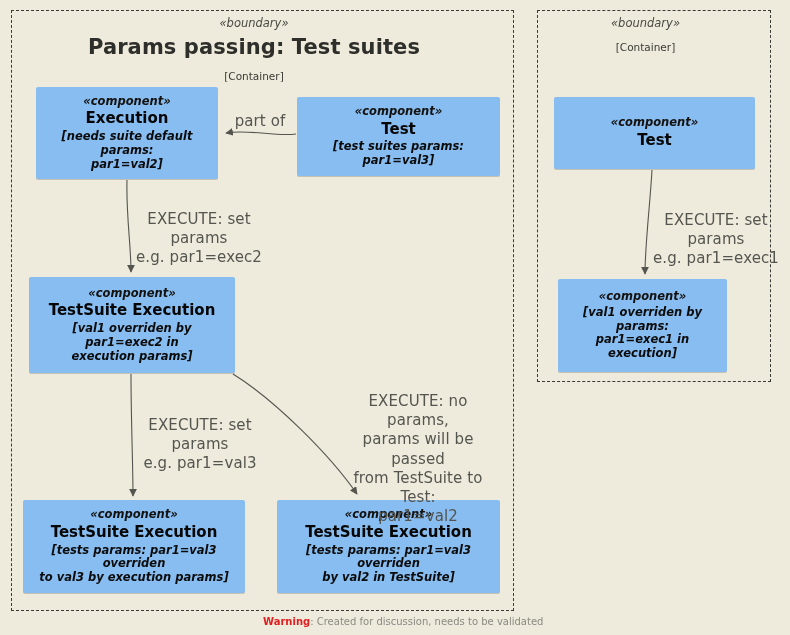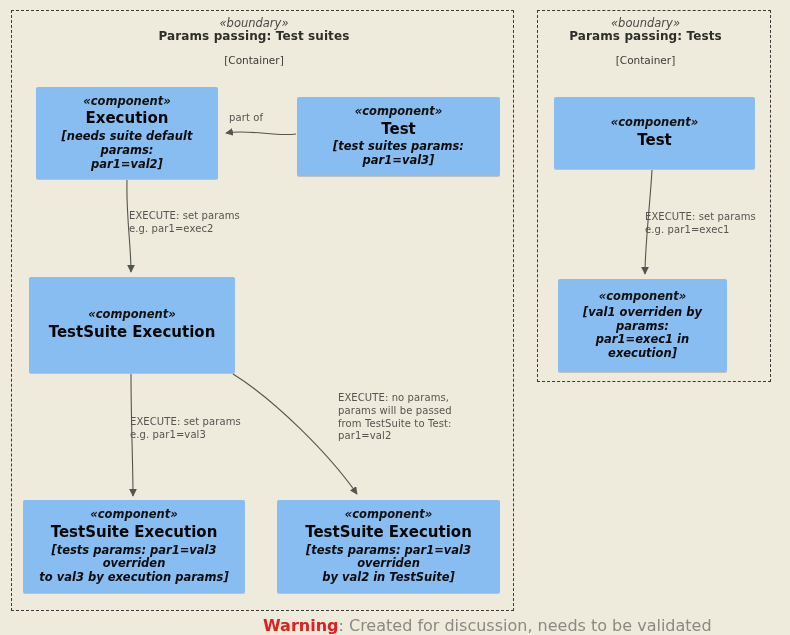--- a/index.html
+++ b/index.html
@@ -43,25 +43,25 @@
     color: #3A3A36;
     line-height: 1.12;
   }
   .b-stereo {
     font-size: 11.5px;
     font-style: italic;
     color: #4A4A44;
     display: block;
   }
   .b-title {
-    font-size: 12px;
+    font-size: 21px;
     font-weight: bold;
     color: #2E2E2A;
     display: block;
-    margin-top: 0;
+    margin-top: 6px;
     letter-spacing: .1px;
   }
   .b-sub {
     font-size: 10.5px;
     color: #3A3A36;
     display: block;
     margin-top: 12px;
   }
 
   
@@ -99,32 +99,32 @@
     font-weight: bold;
     color: #0b0b0b;
     line-height: 1.2;
     margin-top: 2px;
     white-space: pre-line;
   }
 
   
   .edge-label {
     position: absolute;
-    font-size: 10px;
+    font-size: 15px;
     color: #555550;
-    text-align: left;
+    text-align: center;
     line-height: 1.28;
     white-space: pre-line;
     letter-spacing: .1px;
   }
 
   
   .footer-warning {
     position: absolute;
-    font-size: 16px;
+    font-size: 10px;
     color: #8A8A82;
     white-space: nowrap;
   }
   .footer-warning .w-key {
     color: #E02020;
     font-weight: bold;
   }
 </style>
 </head>
 <body>
@@ -153,41 +153,42 @@
     <div class="boundary-header">
       <span class="b-stereo">«boundary»</span>
       <span class="b-title">Params passing: Test suites</span>
       <span class="b-sub">[Container]</span>
     </div>
   </div>
 
   <div class="boundary" style="left:537px; top:10px; width:234px; height:372px;">
     <div class="boundary-header">
       <span class="b-stereo">«boundary»</span>
-      <span class="b-title">Params passing: Tests</span>
       <span class="b-sub">[Container]</span>
     </div>
   </div>
 
   <div class="component" style="left:36px; top:87px; width:182px; height:92px;">
     <span class="c-stereo">«component»</span>
     <span class="c-name">Execution</span>
     <span class="c-note">[needs suite default params:
 par1=val2]</span>
   </div>
 
   <div class="component" style="left:297px; top:97px; width:203px; height:79px;">
     <span class="c-stereo">«component»</span>
     <span class="c-name">Test</span>
     <span class="c-note">[test suites params: par1=val3]</span>
   </div>
 
   <div class="component" style="left:29px; top:277px; width:206px; height:96px;">
     <span class="c-stereo">«component»</span>
     <span class="c-name">TestSuite Execution</span>
+    <span class="c-note">[val1 overriden by par1=exec2 in
+execution params]</span>
   </div>
 
   <div class="component" style="left:23px; top:500px; width:222px; height:93px;">
     <span class="c-stereo">«component»</span>
     <span class="c-name">TestSuite Execution</span>
     <span class="c-note">[tests params: par1=val3 overriden
 to val3 by execution params]</span>
   </div>
 
   <div class="component" style="left:277px; top:500px; width:223px; height:93px;">

